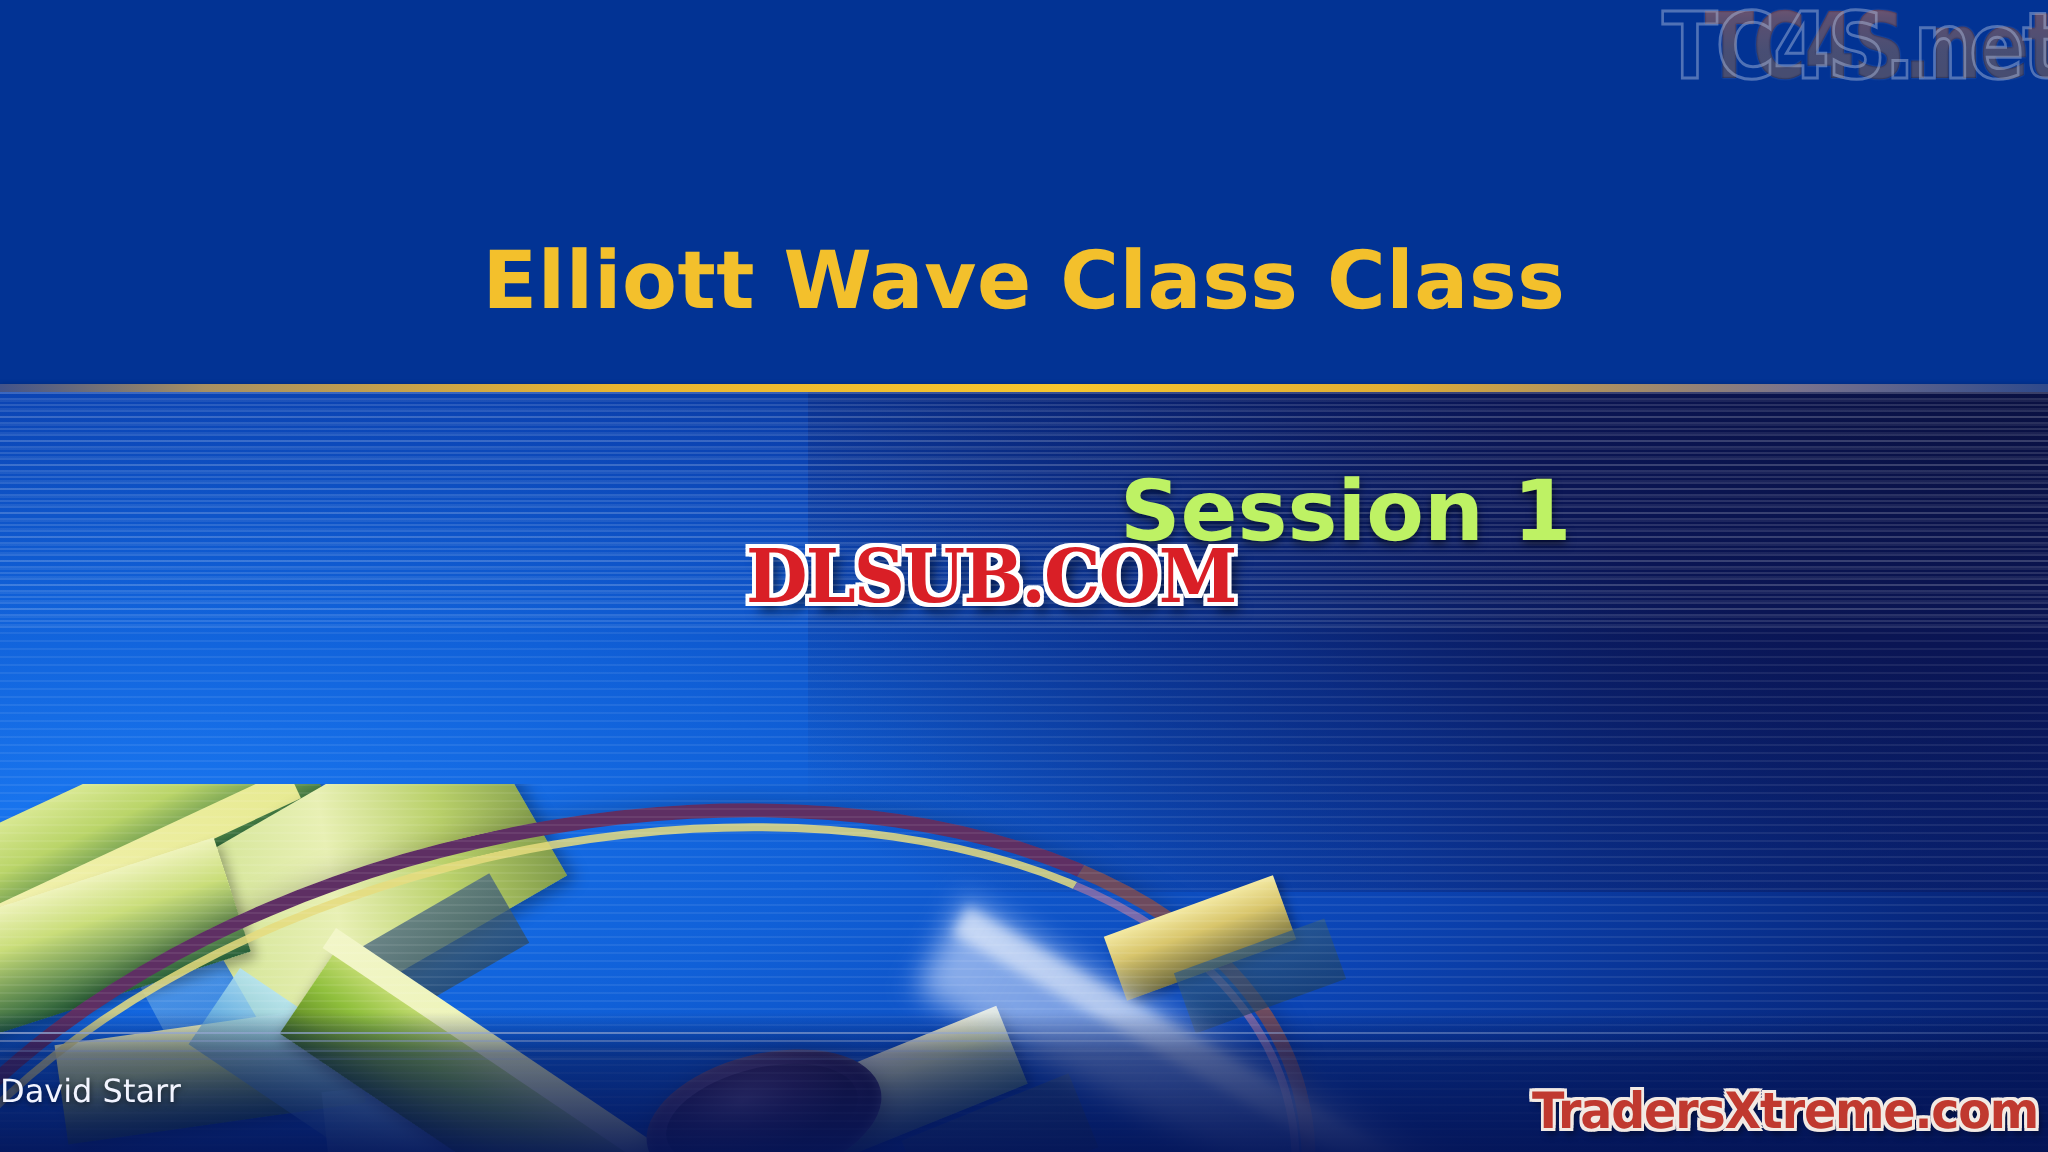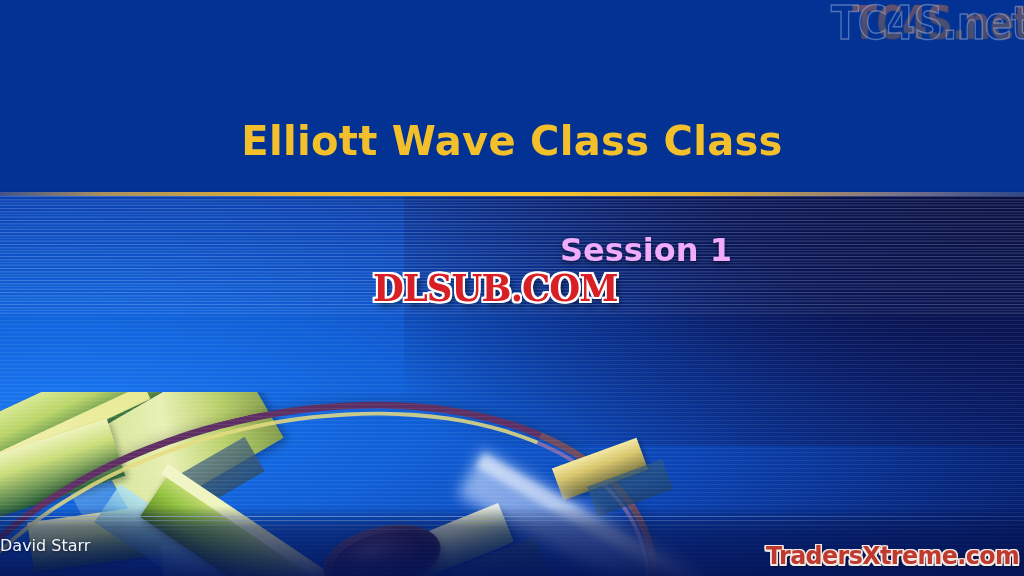--- a/index.html
+++ b/index.html
@@ -202,21 +202,21 @@
   
   .title{
     position:absolute;left:0;top:118px;width:1024px;
     text-align:center;
     font-size:40px;font-weight:bold;letter-spacing:.3px;
     color:#f3c02c;
     font-family:"DejaVu Sans", sans-serif;
   }
   .session{
     position:absolute;left:560px;top:231px;
-    font-size:32px;font-weight:bold;color:#f0abfc;
+    font-size:42px;font-weight:bold;color:#bef264;
     text-shadow:0 2px 5px rgba(0,0,0,.55);
     font-family:"DejaVu Sans", sans-serif;
   }
   .presenter{
     position:absolute;left:0;top:536px;width:1024px;text-align:left;
     font-size:16px;color:#f2f4ff;
     text-shadow:0 1px 3px rgba(0,0,0,.6);
     font-family:"DejaVu Sans", sans-serif;
   }
 

